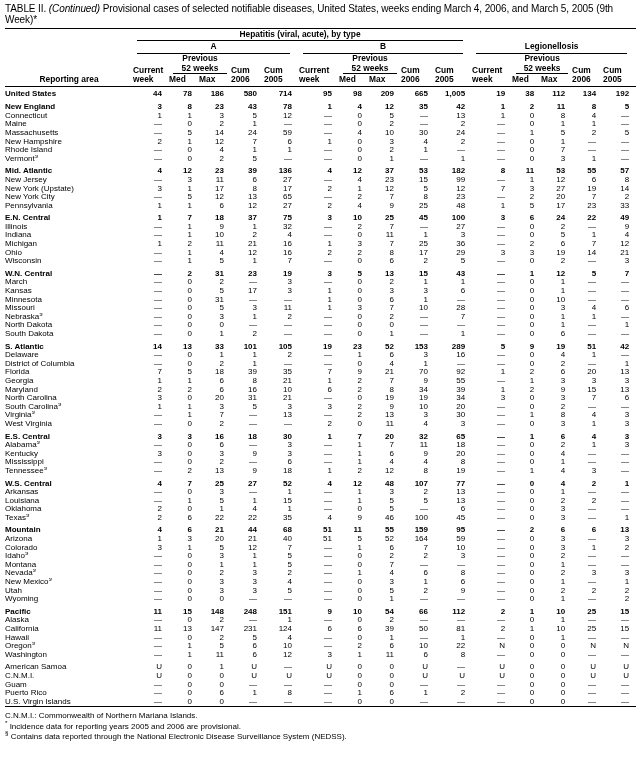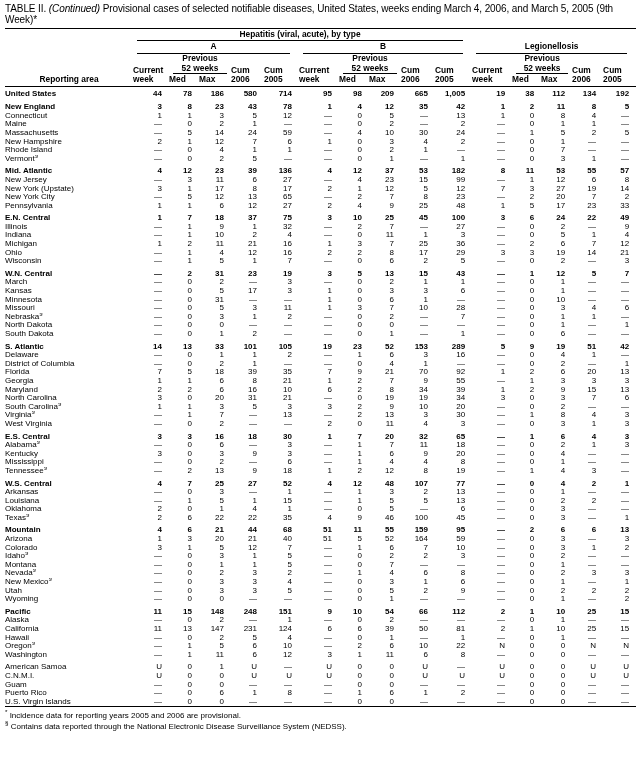--- a/index.html
+++ b/index.html
@@ -1325,17 +1325,18 @@
           <td class="num">—</td>
           <td class="num">0</td>
           <td class="num">0</td>
           <td class="num">—</td>
           <td class="num">—</td>
         </tr>
       </tbody>
   </table>
 
   <div class="footnotes">
+      <div class="fn">C.N.M.I.: Commonwealth of Northern Mariana Islands.</div>
       <div class="fn"><sup>*</sup> Incidence data for reporting years 2005 and 2006 are provisional.</div>
       <div class="fn"><sup>§</sup> Contains data reported through the National Electronic Disease Surveillance System (NEDSS).</div>
     </div>
 
 </div>
 
 </body></html>

